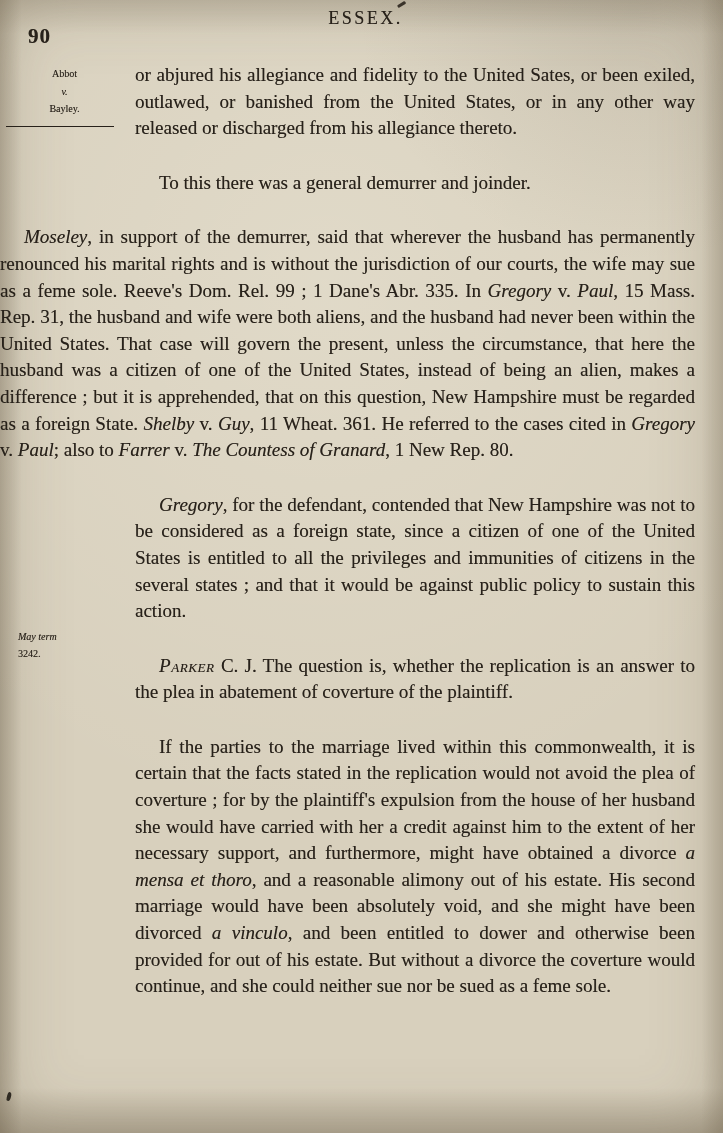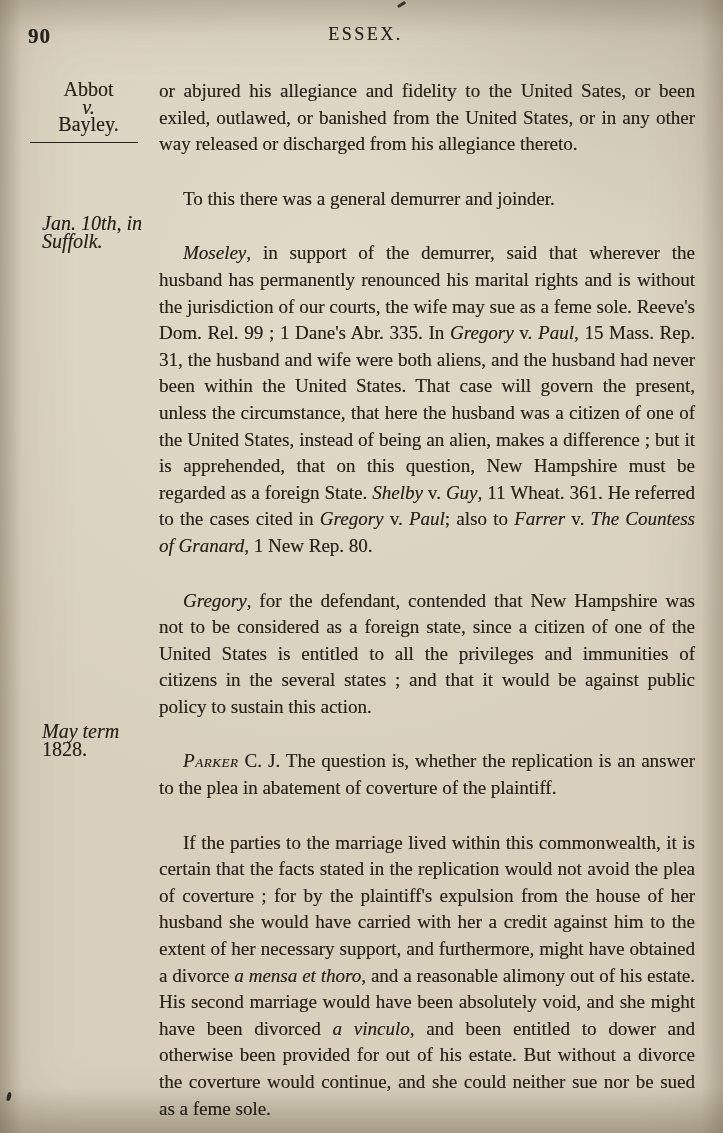--- a/index.html
+++ b/index.html
@@ -17,38 +17,38 @@
     background:
       radial-gradient(ellipse 120% 80% at 45% 25%, rgba(255,252,240,0.22), rgba(255,252,240,0) 60%),
       radial-gradient(ellipse 70% 40% at 88% 1%, rgba(110,100,85,0.16), rgba(110,100,85,0) 55%),
       linear-gradient(90deg, rgba(95,82,60,0.30) 0, rgba(95,82,60,0) 3%, rgba(95,82,60,0) 97%, rgba(95,82,60,0.22) 100%),
       linear-gradient(180deg, rgba(95,82,60,0.18) 0, rgba(95,82,60,0) 3%, rgba(95,82,60,0) 96%, rgba(95,82,60,0.30) 100%),
       var(--paper, #d8d0bd);
     box-shadow: inset 0 0 70px rgba(92,78,56,0.30);
     text-shadow: 0.2px 0.2px 0.6px rgba(42,34,22,0.45);
   }
 
-  .header { position: relative; height: 48px; padding-top: 24px; }
+  .header { position: relative; height: 48px; padding-top: 8px; }
   .pagenum {
     position: absolute; left: 28px; top: 24px;
     font-size: 21px; font-weight: 700; letter-spacing: 1px;
   }
   .running-title {
     display: block; text-align: center;
     font-size: 18px; letter-spacing: 2.5px; margin-left: 8px;
   }
 
   .text-block { padding-top: 6px; }
 
   .row { display: flex; align-items: flex-start; }
 
   .note {
     flex: 0 0 135px; width: 135px; box-sizing: border-box;
     padding: 3px 8px 0 18px;
-    font-size: 20px; line-height: 17.5px; margin-left: 24px;
+    font-size: 10px; line-height: 17.5px;
   }
   .note.center { text-align: center; padding-left: 10px; padding-right: 16px; }
   .note-rule {
     height: 0; border-top: 1.6px solid currentColor;
     width: 108px; margin: 8px 0 0 -4px;
   }
   .note.center .note-rule { margin-left: -4px; }
 
   .para {
     flex: 1; margin: 0 28px 0 0;
@@ -87,34 +87,30 @@
           <div class="note-line">Bayley.</div>
           <div class="note-rule"></div>
         </div>
         <p class="para"><span>or abjured his allegiance and fidelity to the United Sates, or been exiled, outlawed, or banished from the United States, or in any other way released or discharged from his allegiance thereto.</span></p>
       </div>
       <div class="row">
         <div class="note"></div>
         <p class="para indent"><span>To this there was a general demurrer and joinder.</span></p>
       </div>
       <div class="row">
-        <div class="note">
-          <div class="note-line it">Jan. 10th, in</div>
-          <div class="note-line it">Suffolk.</div>
-        </div>
         <p class="para indent"><span class="it">Moseley</span><span>, in support of the demurrer, said that wherever the husband has permanently renounced his marital rights and is without the jurisdiction of our courts, the wife may sue as a feme sole. Reeve's Dom. Rel. 99 ; 1 Dane's Abr. 335. In </span><span class="it">Gregory</span><span> v. </span><span class="it">Paul</span><span>, 15 Mass. Rep. 31, the husband and wife were both aliens, and the husband had never been within the United States. That case will govern the present, unless the circumstance, that here the husband was a citizen of one of the United States, instead of being an alien, makes a difference ; but it is apprehended, that on this question, New Hampshire must be regarded as a foreign State. </span><span class="it">Shelby</span><span> v. </span><span class="it">Guy</span><span>, 11 Wheat. 361. He referred to the cases cited in </span><span class="it">Gregory</span><span> v. </span><span class="it">Paul</span><span>; also to </span><span class="it">Farrer</span><span> v. </span><span class="it">The Countess of Granard</span><span>, 1 New Rep. 80.</span></p>
       </div>
       <div class="row">
         <div class="note"></div>
         <p class="para indent"><span class="it">Gregory</span><span>, for the defendant, contended that New Hampshire was not to be considered as a foreign state, since a citizen of one of the United States is entitled to all the privileges and immunities of citizens in the several states ; and that it would be against public policy to sustain this action.</span></p>
       </div>
       <div class="row">
         <div class="note">
           <div class="note-line it">May term</div>
-          <div class="note-line">1828.</div>
+          <div class="note-line">3242.</div>
         </div>
         <p class="para indent"><span class="sc">Parker</span><span> C. J. The question is, whether the replication is an answer to the plea in abatement of coverture of the plaintiff.</span></p>
       </div>
       <div class="row">
         <div class="note"></div>
         <p class="para indent"><span>If the parties to the marriage lived within this commonwealth, it is certain that the facts stated in the replication would not avoid the plea of coverture ; for by the plaintiff's expulsion from the house of her husband she would have carried with her a credit against him to the extent of her necessary support, and furthermore, might have obtained a divorce </span><span class="it">a mensa et thoro</span><span>, and a reasonable alimony out of his estate. His second marriage would have been absolutely void, and she might have been divorced </span><span class="it">a vinculo</span><span>, and been entitled to dower and otherwise been provided for out of his estate. But without a divorce the coverture would continue, and she could neither sue nor be sued as a feme sole.</span></p>
       </div>
     </div>
   <span class="speck speck1"></span>
   <span class="speck speck2"></span>

